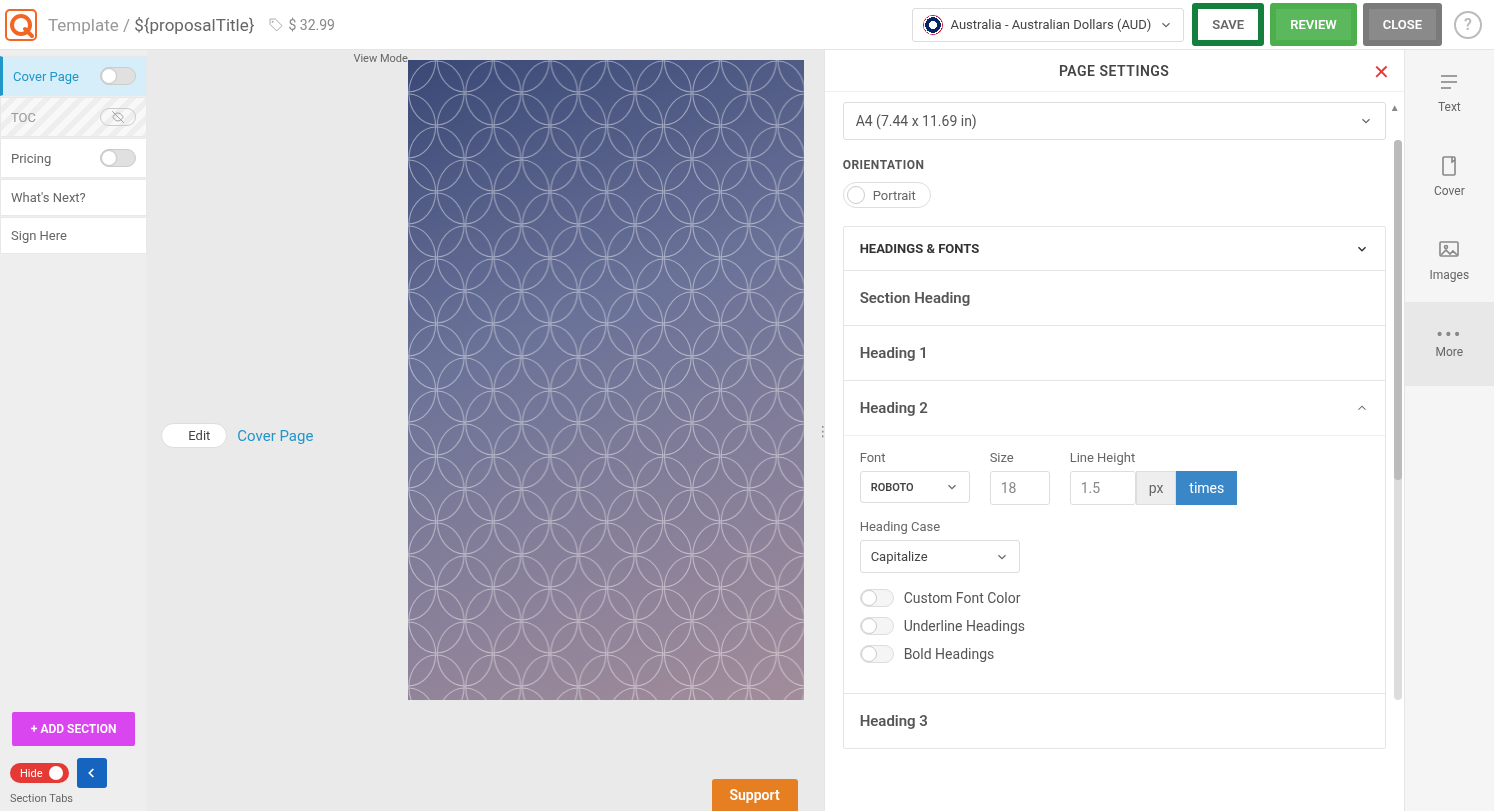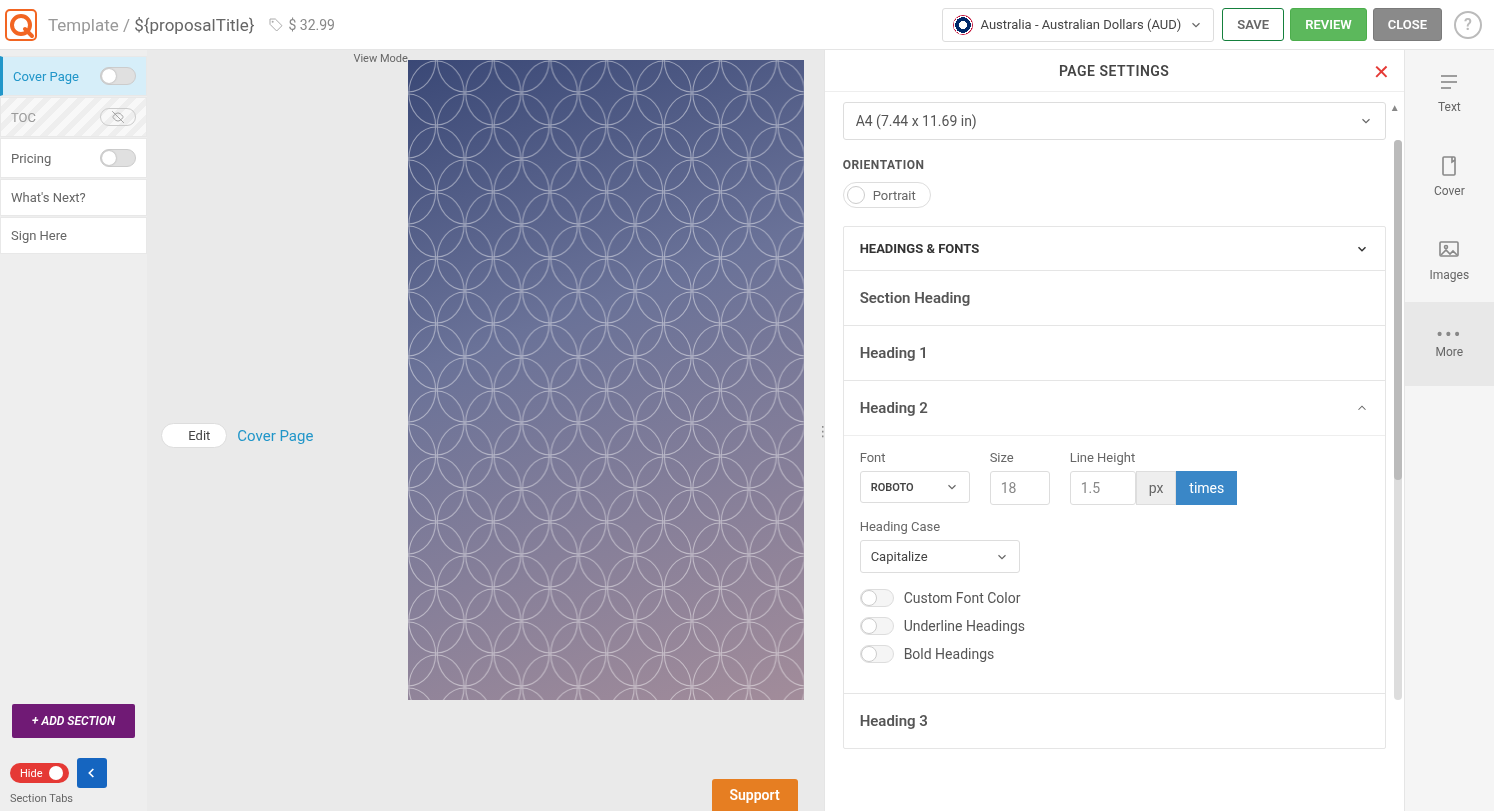--- a/index.html
+++ b/index.html
@@ -9,39 +9,39 @@
 .topbar { height: 50px; background: #fff; border-bottom: 1px solid #e5e5e5; display: flex; align-items: center; padding: 0 12px 0 0; }
 .logo { width: 34px; height: 34px; margin: 0 10px 0 4px; border-radius: 4px; display:flex;align-items:center;justify-content:center; }
 .logo svg{width:32px;height:32px;}
 .breadcrumb { color: #999; font-size: 17px; }
 .breadcrumb .title { color: #666; }
 .tag-chip { margin-left: 14px; display: flex; align-items: center; color: #888; font-size: 14px; }
 .tag-chip svg { width:16px; height:16px; margin-right:4px; }
 .topbar-spacer { flex: 1; }
 .currency-picker { display:flex; align-items:center; border:1px solid #ddd; border-radius:3px; padding:6px 10px; font-size:13px; color:#444; margin-right:8px; cursor:pointer; }
 .flag { width:20px; height:20px; border-radius:50%; background: radial-gradient(circle at 50% 50%, #fff 0 30%, #002868 30% 55%, #fff 55% 65%, #bf0a30 65% 100%); margin-right:8px; }
-.btn { border:1px solid #15803d; background:#fff; color:#666; font-size:13px; padding:8px 14px; border-radius:3px; margin-right:6px; cursor:pointer; font-weight:600;}
+.btn { border:6px solid #15803d; background:#fff; color:#666; font-size:13px; padding:8px 14px; border-radius:3px; margin-right:6px; cursor:pointer; font-weight:600;}
 .btn.green { background:#5cb85c; border-color:#4cae4c; color:#fff; }
 .btn.grey { background:#8a8a8a; border-color:#7a7a7a; color:#fff; }
 .help-circle { width:28px; height:28px; border:2px solid #bbb; border-radius:50%; color:#bbb; display:flex; align-items:center; justify-content:center; font-size:16px; margin-left:6px; font-weight:600;}
 
 
 .main { display:flex; height:calc(811px - 50px); }
 
 
 .left-col { width:160px; display:flex; flex-direction:column; background:#eee; }
 .sections-list { flex:1; padding:6px 0 0 0; }
 .section-item { background:#fff; margin:0 0 1px 0; padding:10px 10px; font-size:13px; color:#666; display:flex; align-items:center; justify-content:space-between; border:1px solid #e8e8e8; }
 .section-item.active { background:#d6eef9; color:#2196c9; border-left:3px solid #2196c9; }
 .section-item.disabled { background: repeating-linear-gradient(135deg,#f8f8f8 0 6px,#eee 6px 12px); color:#999; }
 .mini-toggle { width:36px; height:18px; border-radius:9px; background:#e0e0e0; border:1px solid #ccc; position:relative; }
 .mini-toggle::after{ content:""; position:absolute; width:14px; height:14px; background:#fff; border-radius:50%; top:1px; left:1px; box-shadow:0 0 2px rgba(0,0,0,.3);}
 .hidden-eye{ width:36px;height:18px;border-radius:9px;border:1px solid #ccc;display:flex;align-items:center;justify-content:center;}
 .hidden-eye svg{width:14px;height:14px;fill:#999;}
-.add-section-btn { margin:14px 12px; background:#701a75; color:#fff; border:none; padding:10px 0; font-size:12px; font-weight:600; cursor:pointer; border-radius:2px;font-style:italic;}
+.add-section-btn { margin:6px 12px; background:#d946ef; color:#fff; border:none; padding:10px 0; font-size:12px; font-weight:600; cursor:pointer; border-radius:2px;}
 .hide-row{ display:flex; align-items:center; padding:6px 10px 2px; gap:8px;}
 .hide-pill{ background:#e53935; color:#fff; border-radius:12px; padding:3px 6px 3px 10px; font-size:11px; display:flex; align-items:center; gap:6px;}
 .hide-pill .knob{ width:14px;height:14px;background:#fff;border-radius:50%;}
 .blue-sq{ width:30px;height:30px;background:#1565c0;border-radius:3px;display:flex;align-items:center;justify-content:center;}
 .blue-sq svg{width:16px;height:16px;fill:#fff;}
 .section-tabs-lbl{ font-size:11px; color:#666; padding:2px 10px 6px;}
 
 
 .canvas-area { flex:1; background:#eaeaea; position:relative; display:flex; }
 .canvas-top { padding:10px 14px 0; display:flex; align-items:center; gap:10px;}

